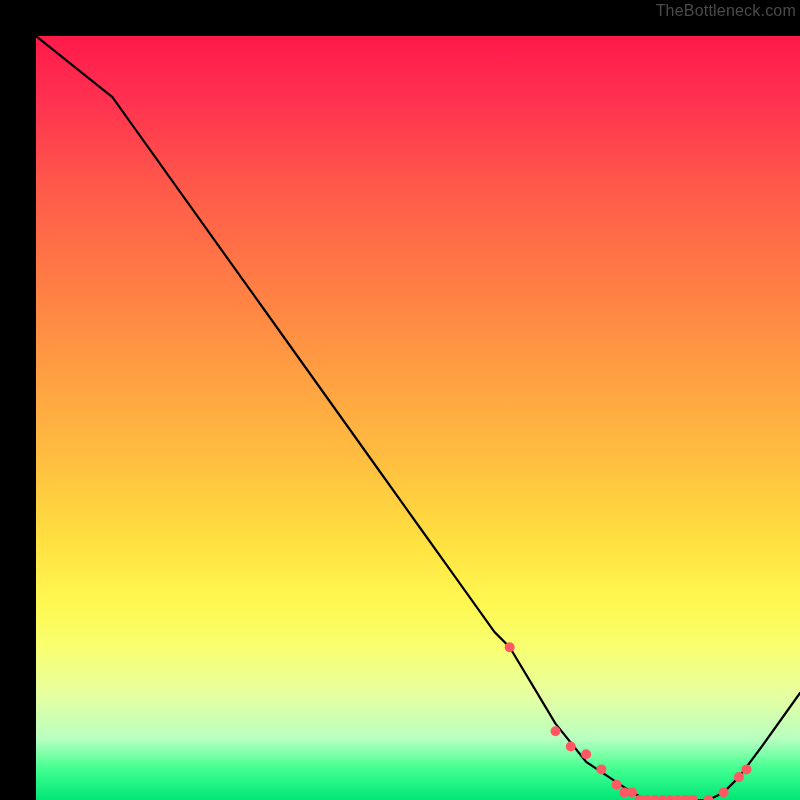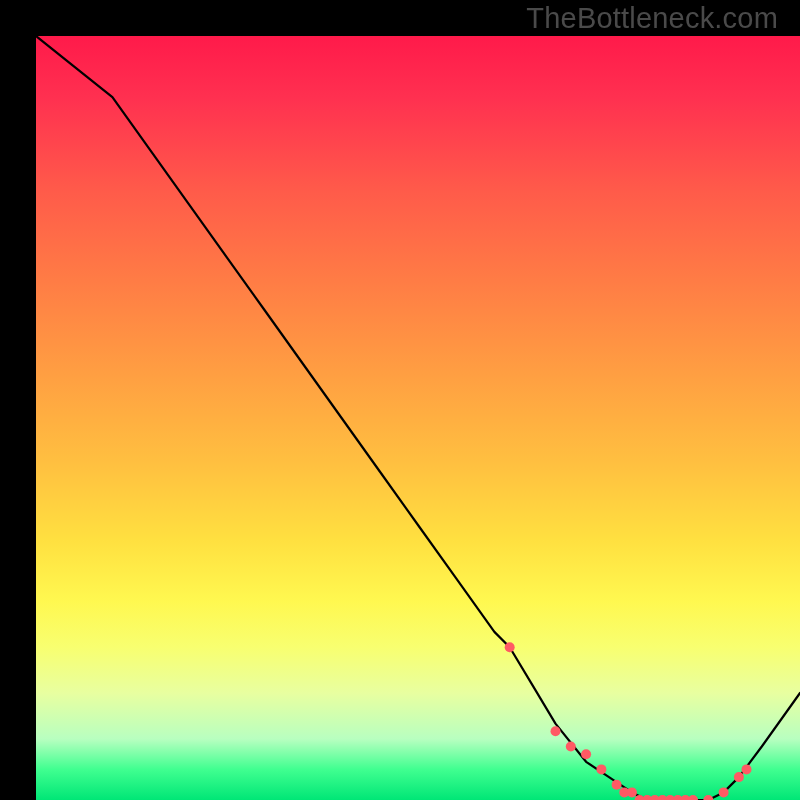--- a/index.html
+++ b/index.html
@@ -47,23 +47,23 @@
       #f8ff70 80%,
       #e8ffa0 86%,
       #b8ffc0 92%,
       #40ff90 96%,
       #00e676 100%
     );
   }
   .watermark {
     position: absolute;
     top: 2px;
-    right: 22px;
+    right: 4px;
     color: #4a4a4a;
-    font-size: 29px;
+    font-size: 16px;
     font-weight: 500;
     letter-spacing: 0.2px;
     user-select: none;
   }
   svg.curve {
     position: absolute;
     left: 0;
     top: 0;
     width: 100%;
     height: 100%;

